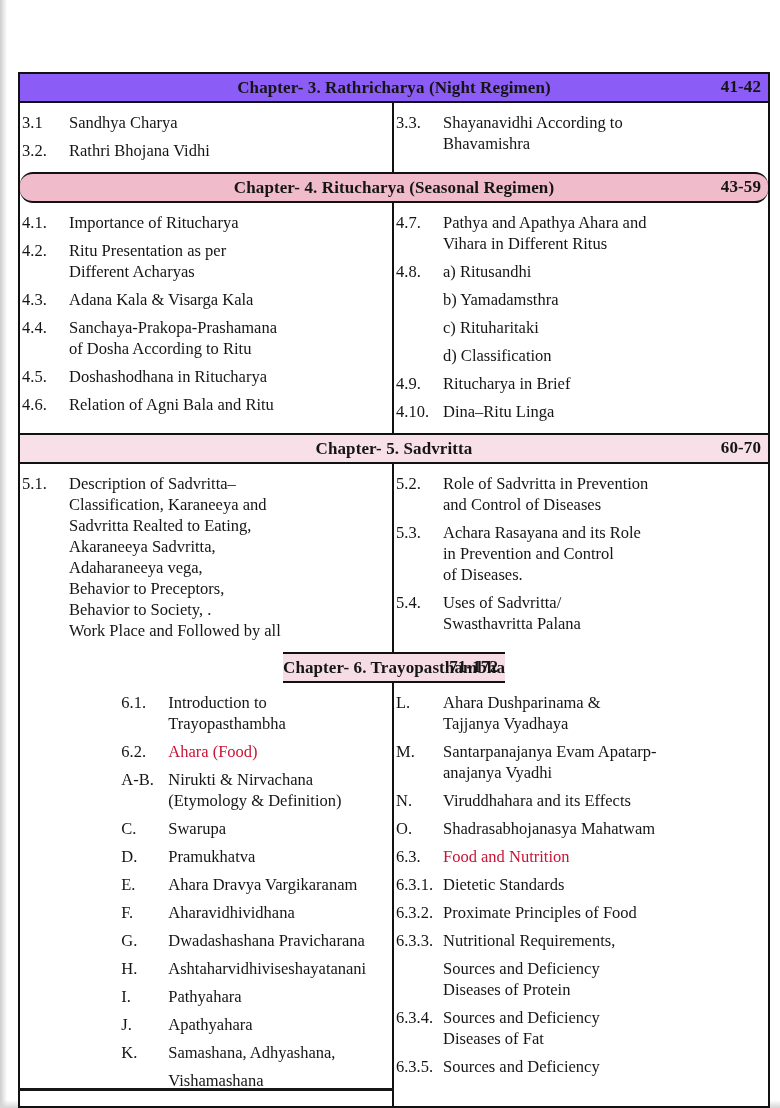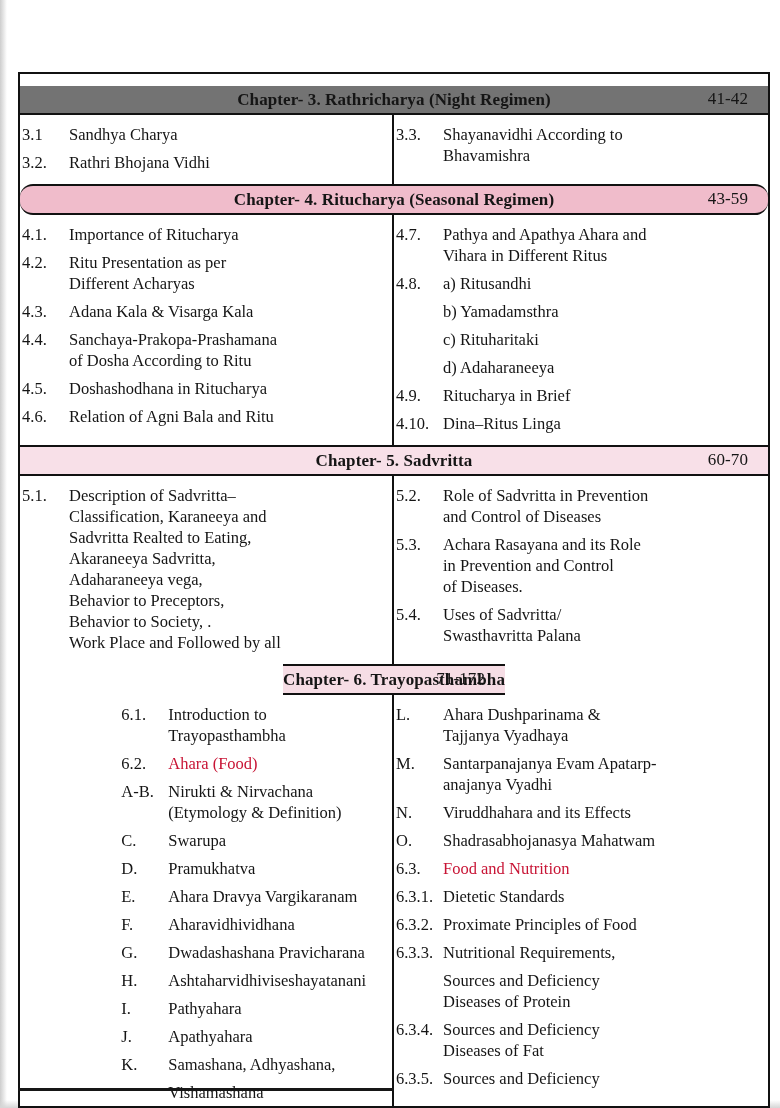--- a/index.html
+++ b/index.html
@@ -28,21 +28,21 @@
   .chapter-section { display:flex; flex-direction:column; }
   .chapter-section:last-child { flex:1;align-items:center; }
   .chapter-section + .chapter-section .chapter-header { border-top:2px solid #111; }
 
   .chapter-header {
     position:relative; height:27px; flex:0 0 auto;
     display:flex; align-items:center; justify-content:center;
     border-bottom:2px solid #111;
     font-weight:bold; font-size:17px; letter-spacing:0.1px;
   }
-  .chapter-pages { position:absolute; right:20px; top:0; height:25px; display:flex; align-items:center; font-weight:normal; }
+  .chapter-pages { position:absolute; right:7px; top:0; height:25px; display:flex; align-items:center; font-weight:bold; }
 
   .chapter-body { display:flex; flex:1; }
   .col { width:50%; box-sizing:border-box; padding:9px 8px 4px 2px; }
   .col.left { border-right:2px solid #111; }
 
   .toc-item { display:flex; font-size:16.5px; line-height:21px; margin-bottom:7px; }
   .item-num { flex:0 0 47px; }
   .item-text { flex:1; }
   .toc-item.red .item-text { color:var(--red, #c81435); font-weight:normal; }
 
@@ -53,21 +53,21 @@
   }
 </style>
 </head>
 <body>
 
 <div class="scan-edge-left"></div>
 <div class="scan-edge-bottom"></div>
 
 <div class="toc-table" id="toc">
   <section class="chapter-section">
-    <header class="chapter-header" style="background: #737373; margin-top: 12px;">
+    <header class="chapter-header" style="background: #8b5cf6;">
       <span class="chapter-title">Chapter- 3. Rathricharya (Night Regimen)</span>
       <span class="chapter-pages">41-42</span>
     </header>
     <div class="chapter-body">
       <div class="col left">
   <div class="toc-item">
     <span class="item-num">3.1</span>
     <span class="item-text">
               <div>Sandhya Charya</div>
             </span>
@@ -169,35 +169,35 @@
   <div class="toc-item">
     <span class="item-num"></span>
     <span class="item-text">
               <div>c) Rituharitaki</div>
             </span>
   </div>
 
   <div class="toc-item">
     <span class="item-num"></span>
     <span class="item-text">
-              <div>d) Adaharaneeya</div>
+              <div>d) Classification</div>
             </span>
   </div>
 
   <div class="toc-item">
     <span class="item-num">4.9.</span>
     <span class="item-text">
               <div>Ritucharya in Brief</div>
             </span>
   </div>
 
   <div class="toc-item">
     <span class="item-num">4.10.</span>
     <span class="item-text">
-              <div>Dina–Ritus Linga</div>
+              <div>Dina–Ritu Linga</div>
             </span>
   </div>
 </div>
     </div>
   </section>
 
   <section class="chapter-section">
     <header class="chapter-header" style="background: rgb(248, 224, 232);">
       <span class="chapter-title">Chapter- 5. Sadvritta</span>
       <span class="chapter-pages">60-70</span>

